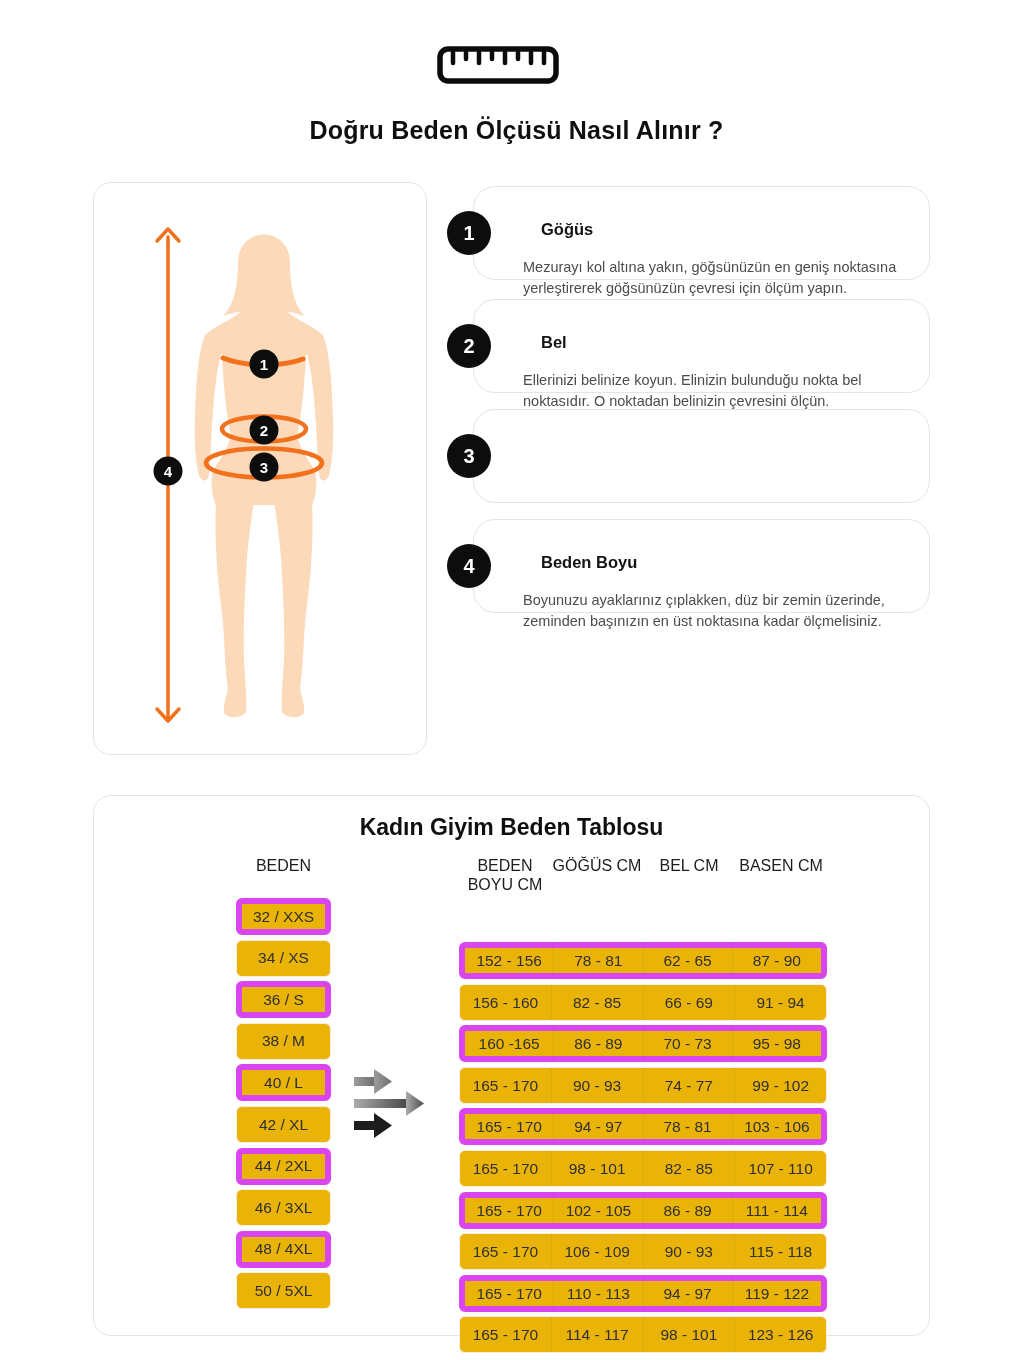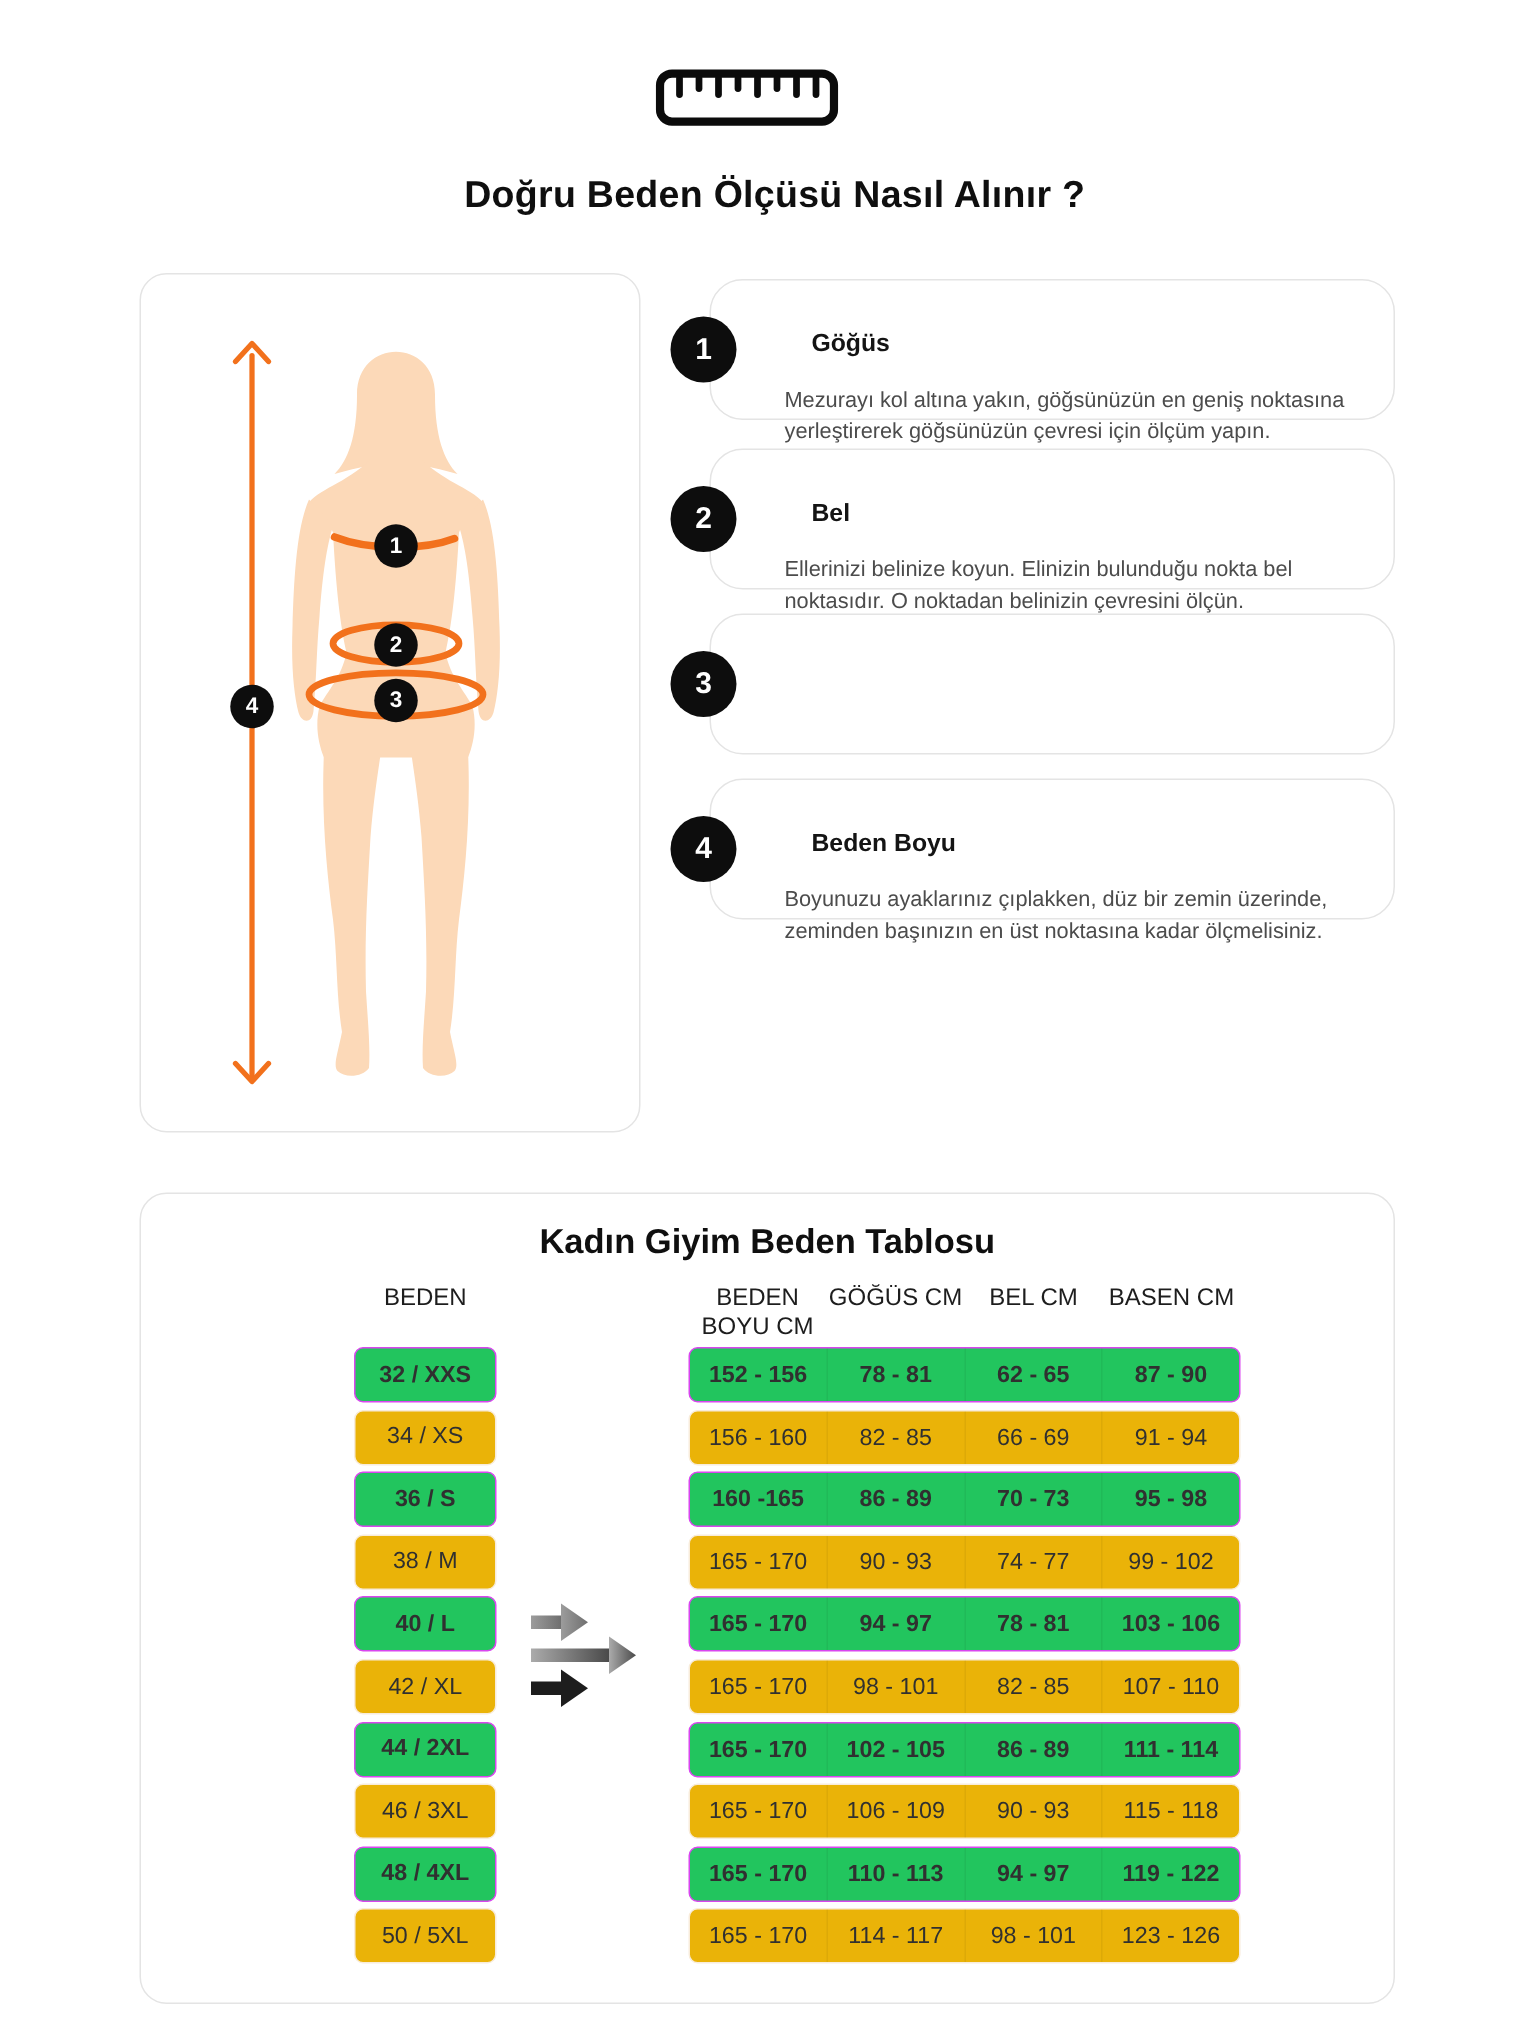--- a/index.html
+++ b/index.html
@@ -23,24 +23,24 @@
   .step-desc{font-size:14.5px;line-height:21px;color:#4c4c4c;margin:4px 0 0 0;}
   
   .table-panel{position:absolute;left:93px;top:795px;width:837px;height:541px;
     border:1px solid #e4e4e4;border-radius:18px;background:#fff;box-sizing:border-box;}
   .table-title{margin:0;position:absolute;left:0;right:0;top:18px;text-align:center;
     font-size:23px;font-weight:bold;color:#0f0f0f;}
   .col-head{position:absolute;top:60px;text-align:center;font-size:16px;color:#1d1d1d;
     line-height:19px;}
   .cell{position:absolute;height:37px;border-radius:6px;box-sizing:border-box;
     display:flex;align-items:center;justify-content:center;font-size:15.5px;color:#303030;}
-  .cell.white{background:#22c55e;border:1px solid #d946ef;font-weight:bold;}
+  .cell.white{background:#eab308;border:6px solid #d946ef;}
   .cell.peach{background:#eab308;border:1px solid #f8ecdb;}
   .size-cell{left:142px;width:95px;}
-  .data-box{left:365px;width:368px;padding:0;}
+  .data-box{left:365px;width:368px;padding:0;margin-top:44px;}
   .data-box span{flex:1 1 92px;text-align:center;line-height:35px;height:35px;}
   .data-box span + span{border-left:1px solid rgba(0,0,0,0.055);}
   .arrows{position:absolute;left:352px;top:1062px;}
 </style>
 </head>
 <body>
 
 <div class="page">
 
   <svg class="ruler" width="122" height="40" viewBox="0 0 122 40">

